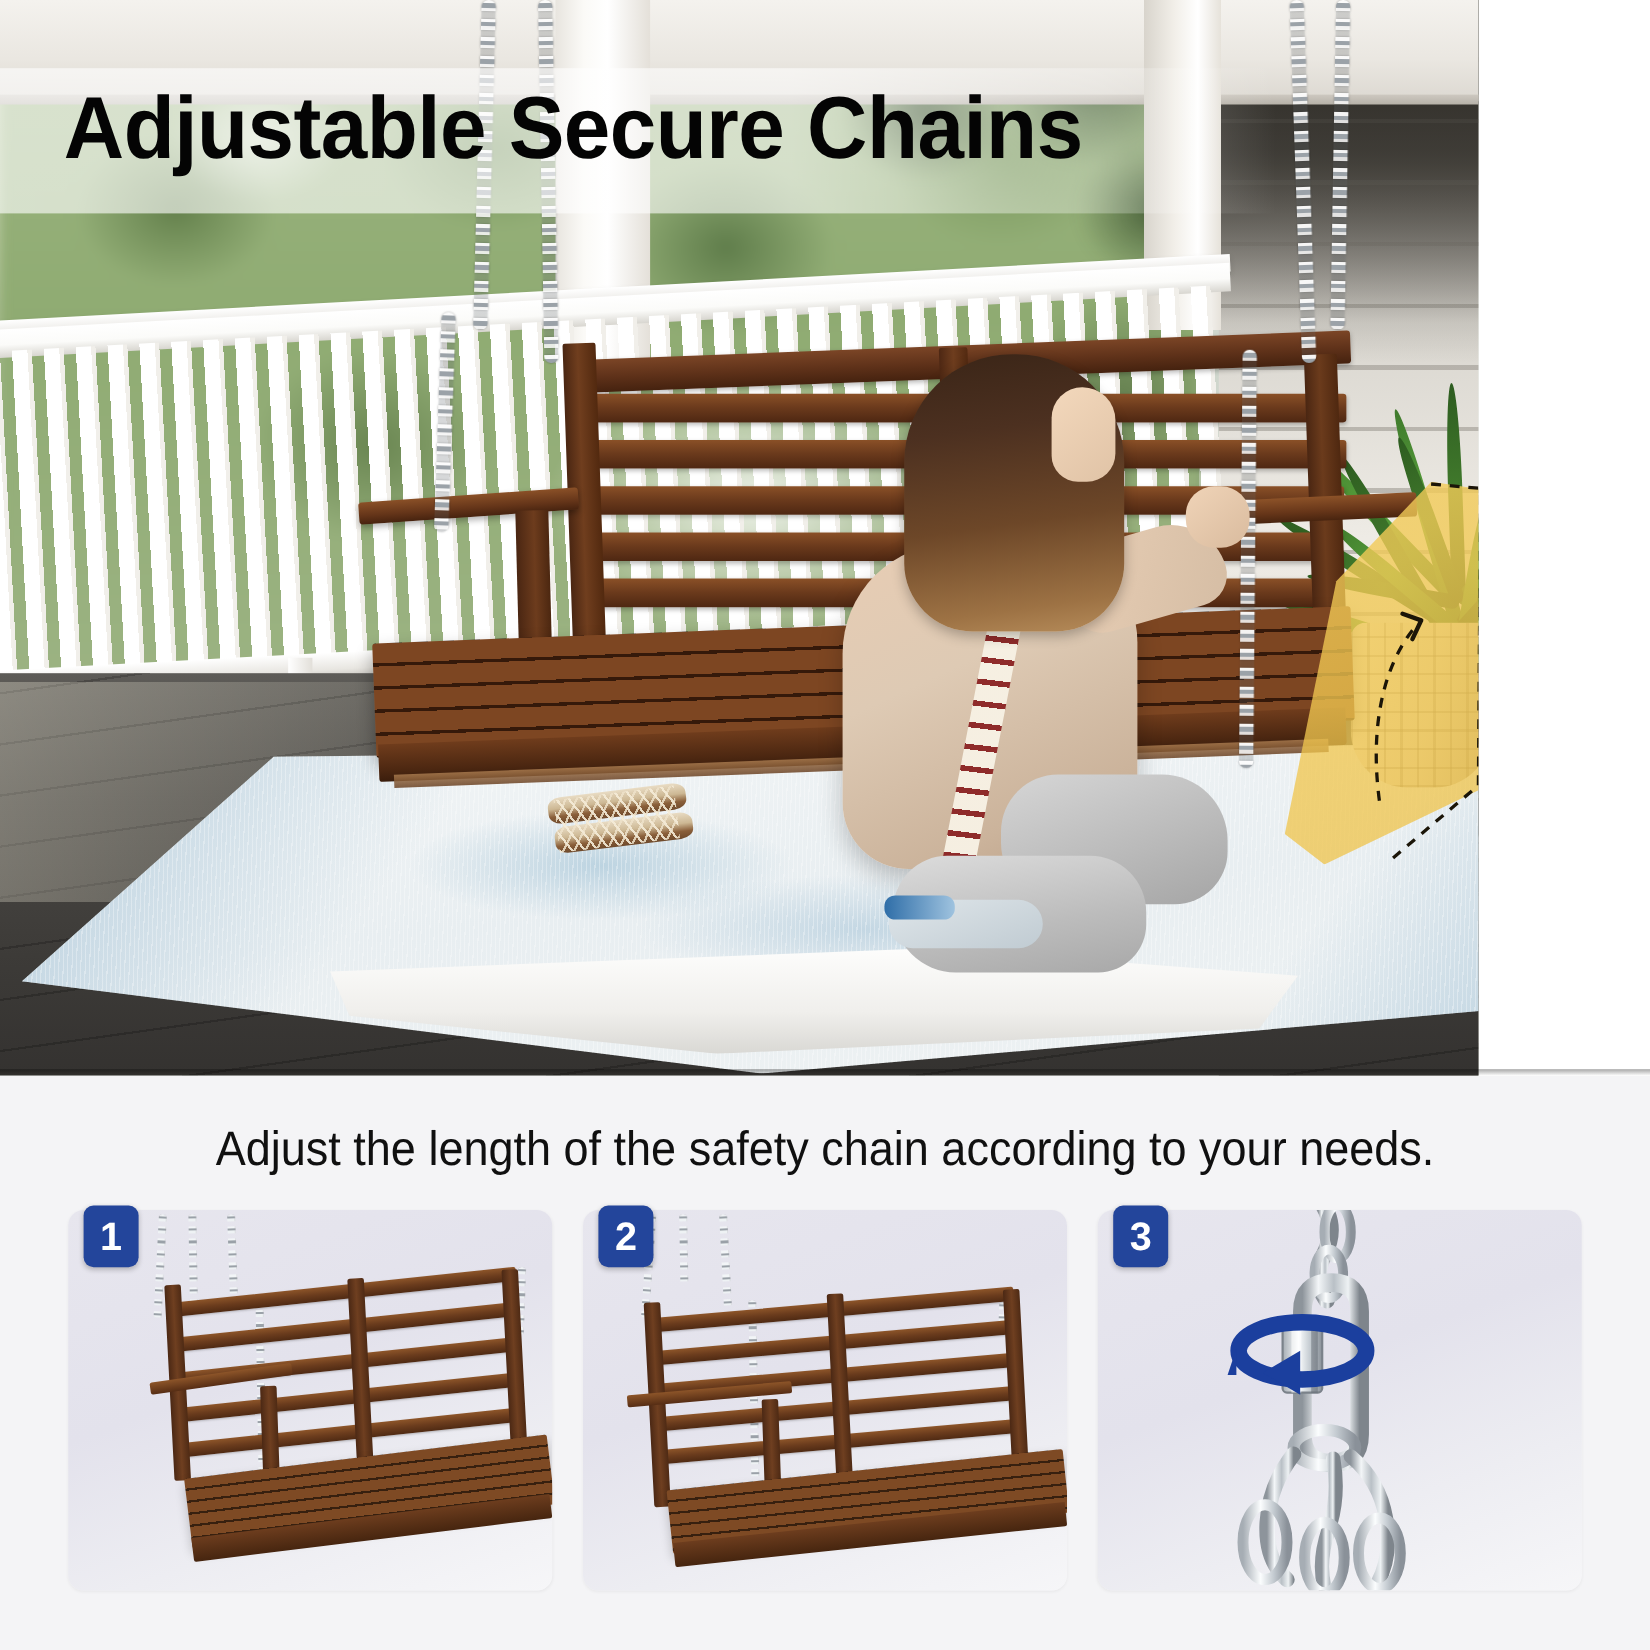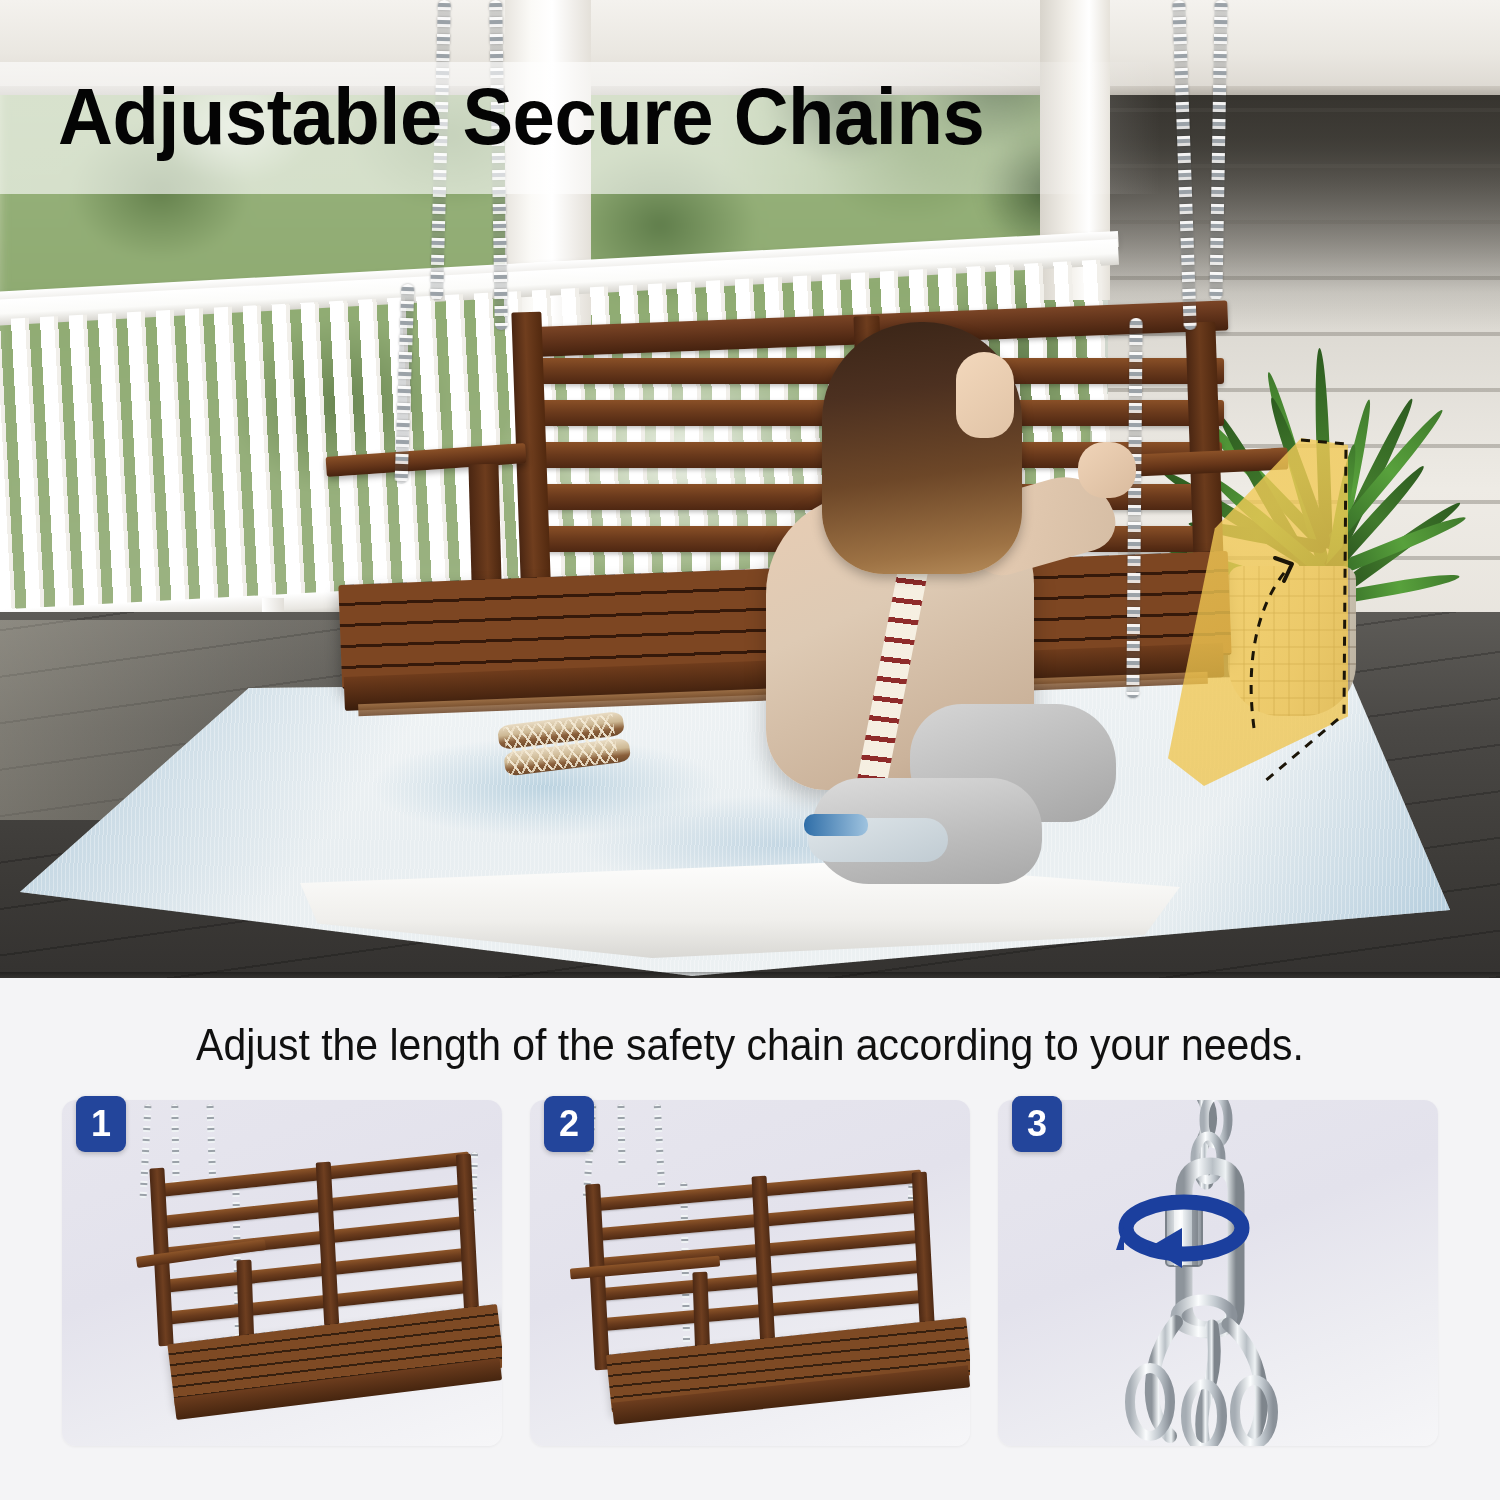--- a/index.html
+++ b/index.html
@@ -6,21 +6,21 @@
   * { box-sizing: border-box; margin: 0; padding: 0; }
   html, body {
     width: 1500px; height: 1500px;
     font-family: "Liberation Sans", "DejaVu Sans", sans-serif;
     background: #ffffff; overflow: hidden;
   }
   #page { position: relative; width: 1500px; height: 1500px; overflow: hidden; }
 
   
   .hero {
-    position: absolute; left: 0; top: 0; width: 1500px; height: 978px;
+    position: absolute; left: 0; top: 0; width: 1344px; height: 978px;
     overflow: hidden; background: #cfd6cc;
   }
   
   .bg-sky {
     position: absolute; left: 0; top: 0; width: 1090px; height: 560px;
     background:
       radial-gradient(120% 90% at 20% 10%, #c9d6b4 0%, #b9c9a0 35%, #9fb489 62%, #8aa375 100%);
   }
   .foliage {
     position: absolute; left: 0; top: 0; width: 1090px; height: 640px;

